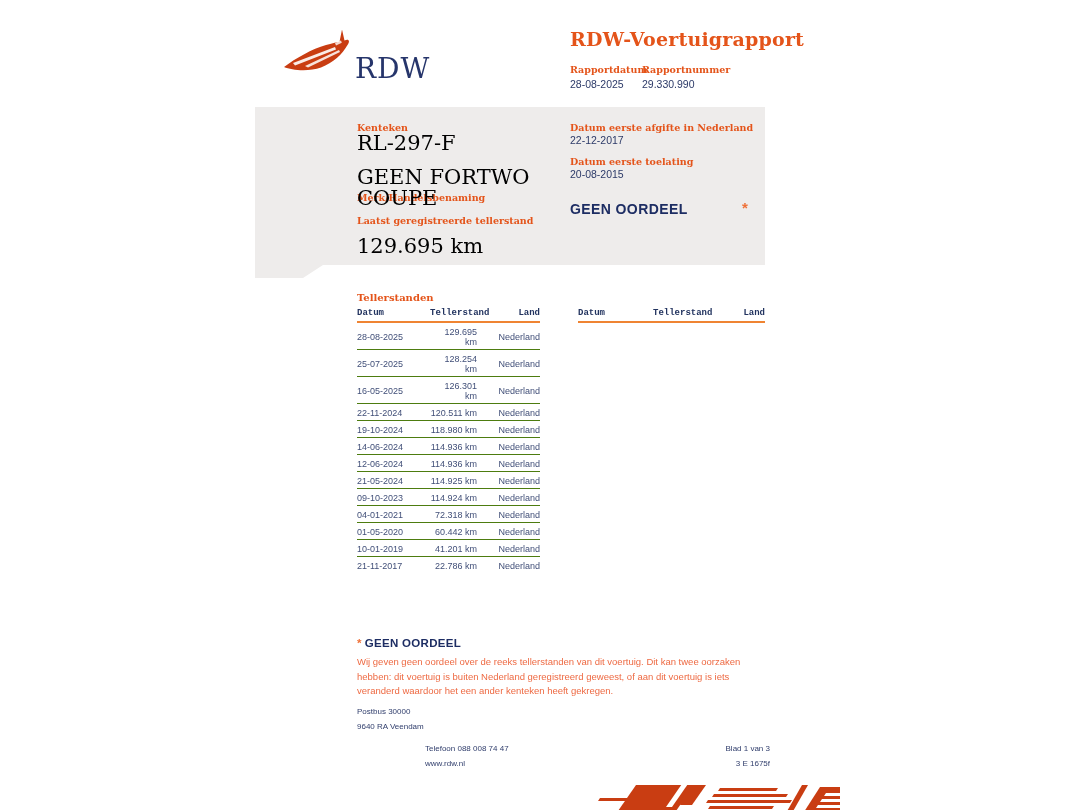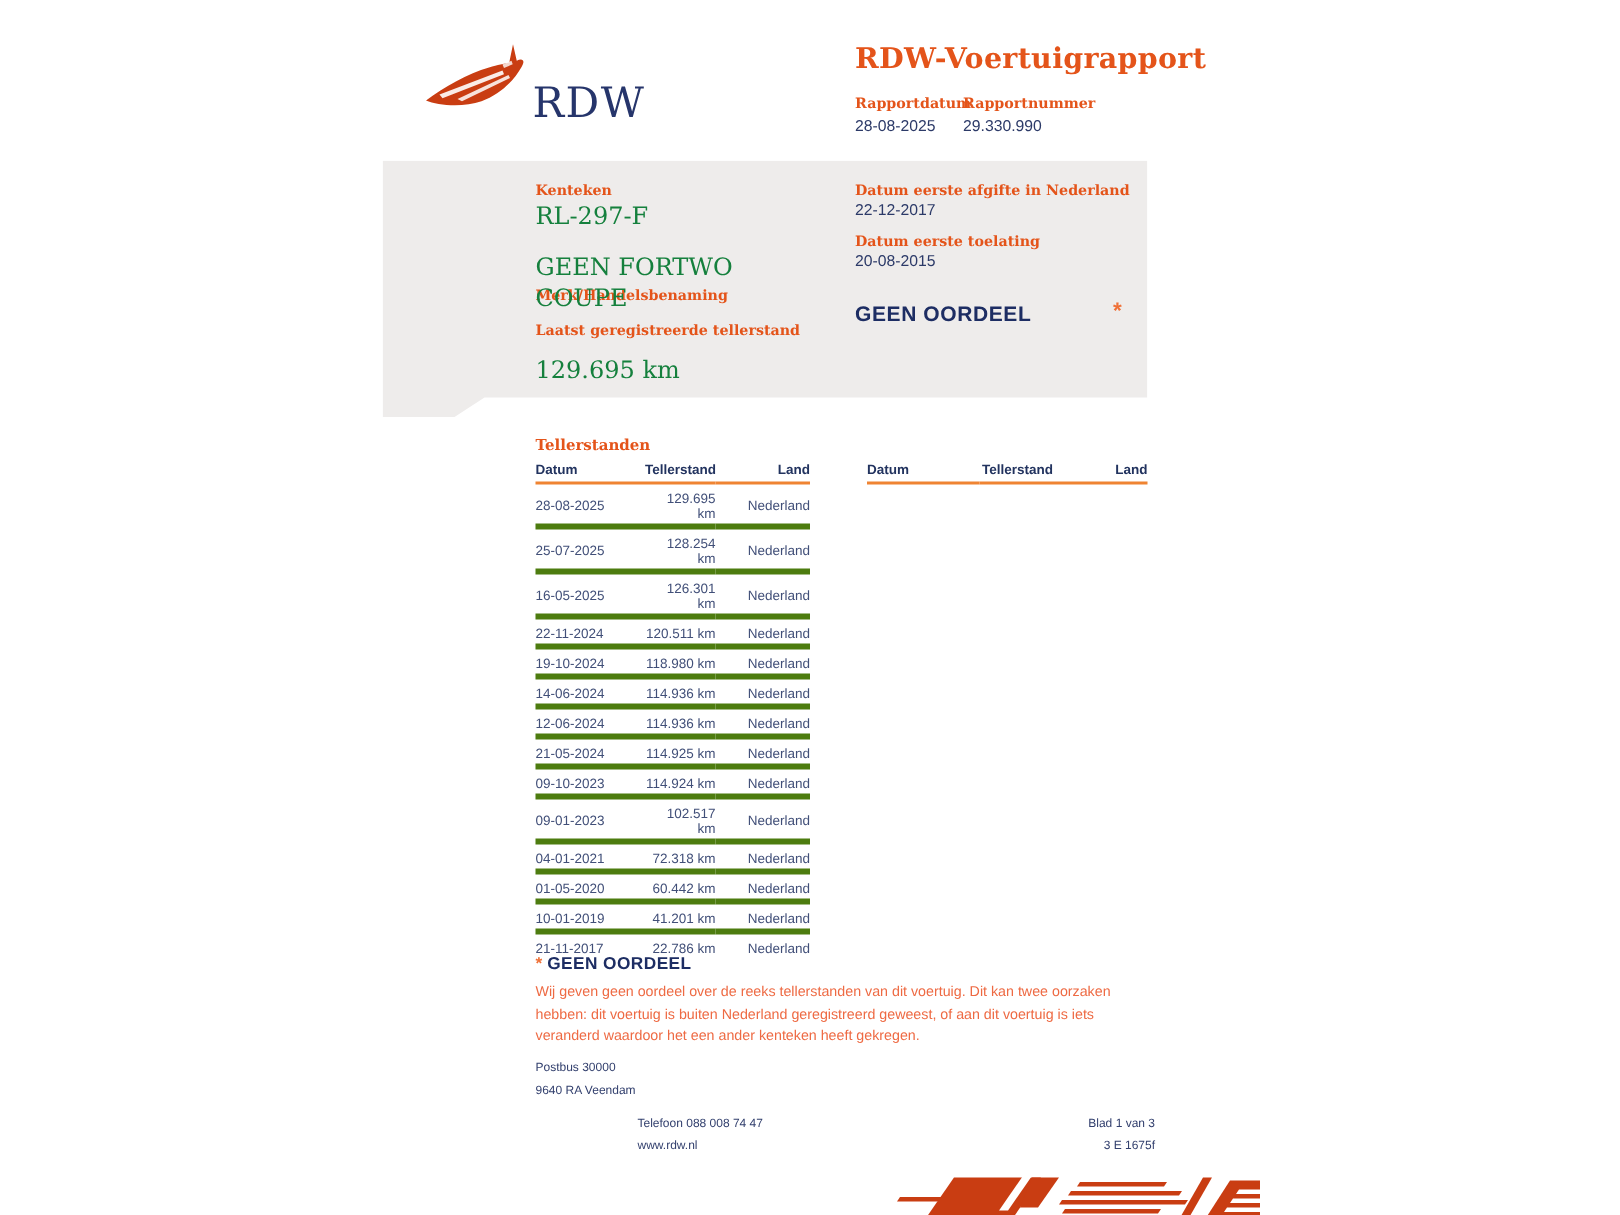--- a/index.html
+++ b/index.html
@@ -12,32 +12,32 @@
   .doc-title { left:570px; top:28px; font-family:"DejaVu Serif", serif; font-weight:bold; font-size:19px; color:#e4541a; letter-spacing:0.2px; }
   .meta-label { font-family:"DejaVu Serif", serif; font-weight:bold; font-size:9.5px; color:#e4541a; }
   .meta-value { font-size:10.5px; color:#2c3a68; margin-top:3px; }
   .meta-col1 { left:570px; top:64px; }
   .meta-col2 { left:642px; top:64px; }
 
   
   .panel { left:255px; top:107px; width:510px; height:171px; background:#eeeceb;
            clip-path: polygon(0 0, 510px 0, 510px 158px, 68px 158px, 48px 171px, 0 171px); }
   .lbl { font-family:"DejaVu Serif", serif; font-weight:bold; font-size:9.5px; color:#e4541a; }
-  .bigval { font-family:"DejaVu Serif", serif; font-size:16px; color:#15803d; line-height:21px; }
+  .bigval { font-family:"DejaVu Serif", serif; font-size:21px; color:#000000; line-height:21px; }
   .smallval { font-size:10.5px; color:#2c3a68; }
   .oordeel { font-size:14px; font-weight:bold; color:#1d2d63; letter-spacing:0.4px; }
   .star { font-size:15px; font-weight:bold; color:#ef7138; }
 
   
   .section-heading { left:357px; top:292px; font-family:"DejaVu Serif", serif; font-weight:bold; font-size:10px; color:#e4541a; }
   table.km { border-collapse:collapse; table-layout:fixed; }
   table.km th { font-size:9px; font-weight:bold; color:#22335f; text-align:left; padding:0 0 3px 0;
-                border-bottom:2px solid #ef8432; }
+                border-bottom:2px solid #ef8432;font-family:Liberation Mono, monospace; }
   table.km th.c1, table.km th.c2 { text-align:right; }
-  table.km td { font-size:9px; color:#414f78; padding:3.5px 0 2.5px 0; border-top:4px solid #4d7c0f; }
+  table.km td { font-size:9px; color:#414f78; padding:3.5px 0 2.5px 0; border-top:1px solid #4d7c0f; }
   table.km tr:first-child td { border-top:none; }
   table.km td.c1, table.km td.c2 { text-align:right; }
   .tbl-left  { left:357px; top:308px; width:183px; }
   .tbl-right { left:578px; top:308px; width:187px; }
   .tbl-left  col.cA { width:73px; } .tbl-left  col.cB { width:47px; } .tbl-left  col.cC { width:63px; }
   .tbl-right col.cA { width:75px; } .tbl-right col.cB { width:49px; } .tbl-right col.cC { width:63px; }
 
   
   .footnote-title { left:357px; top:637px; font-size:11.5px; font-weight:bold; color:#1d2d63; letter-spacing:0.3px; }
   .footnote-title .star { font-size:11.5px; margin-right:3px; }
@@ -149,25 +149,20 @@
         <td class="c2">Nederland</td>
       </tr>
       <tr>
         <td class="c0">21-05-2024</td>
         <td class="c1">114.925 km</td>
         <td class="c2">Nederland</td>
       </tr>
       <tr>
         <td class="c0">09-10-2023</td>
         <td class="c1">114.924 km</td>
-        <td class="c2">Nederland</td>
-      </tr>
-      <tr>
-        <td class="c0">09-01-2023</td>
-        <td class="c1">102.517 km</td>
         <td class="c2">Nederland</td>
       </tr>
       <tr>
         <td class="c0">04-01-2021</td>
         <td class="c1">72.318 km</td>
         <td class="c2">Nederland</td>
       </tr>
       <tr>
         <td class="c0">01-05-2020</td>
         <td class="c1">60.442 km</td>

